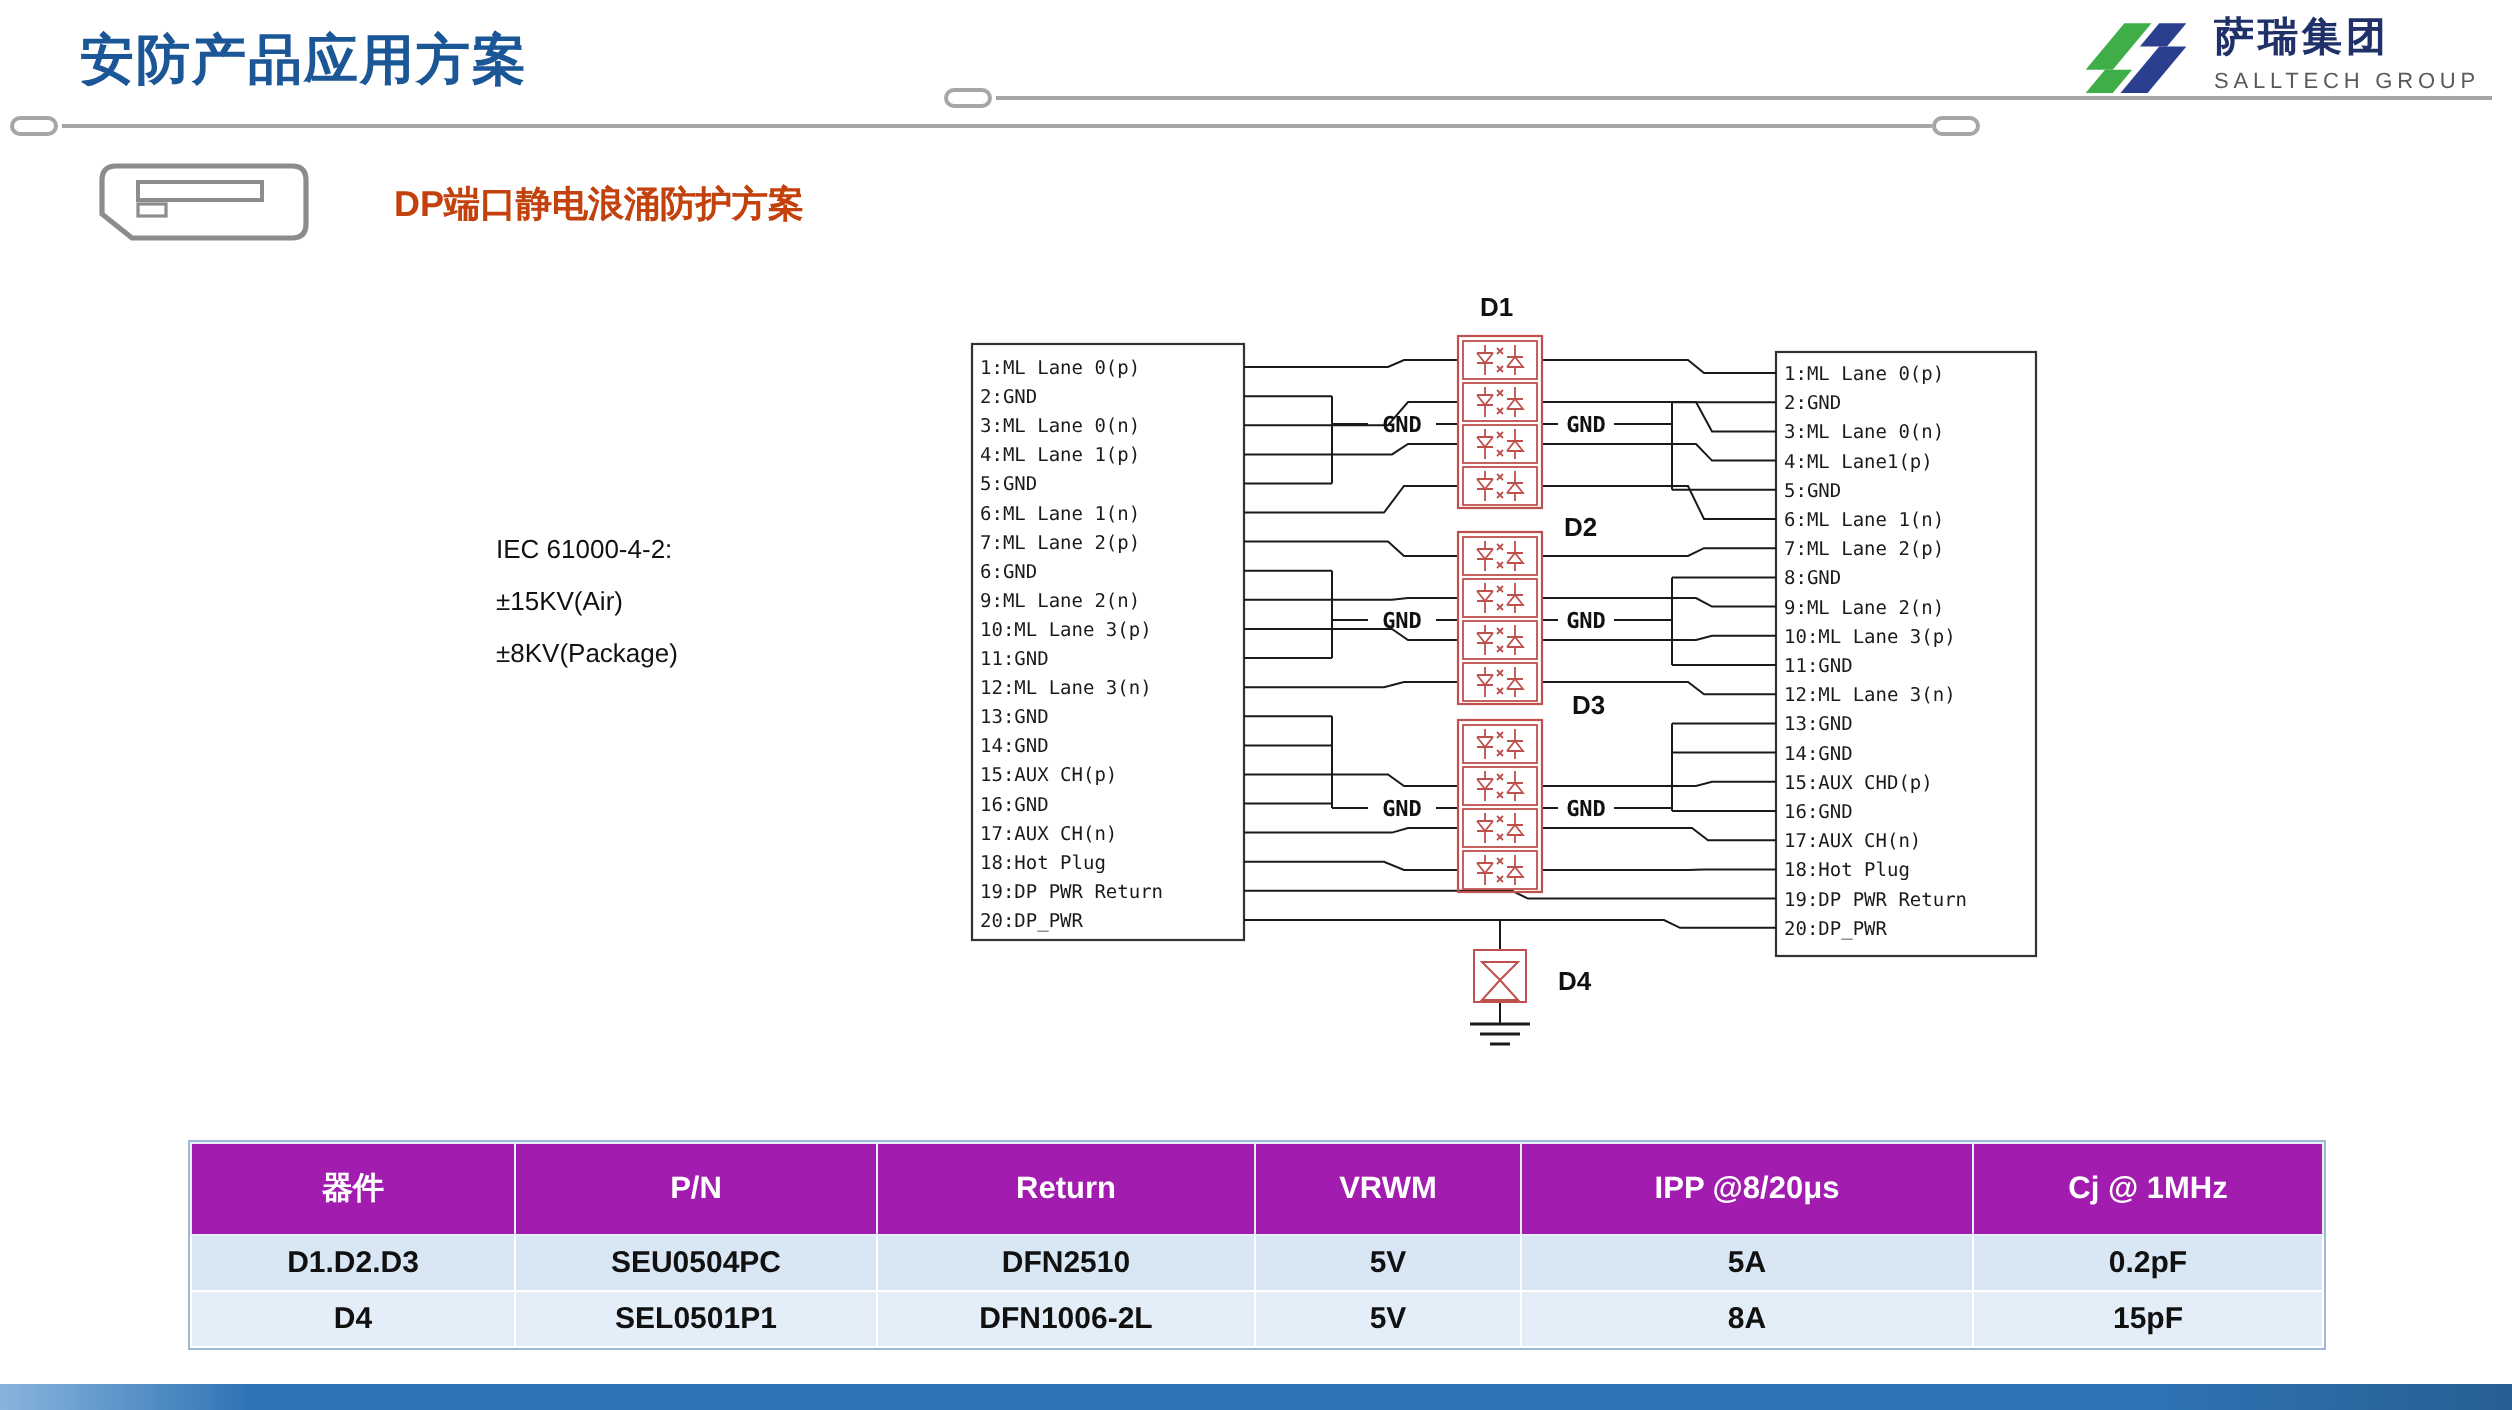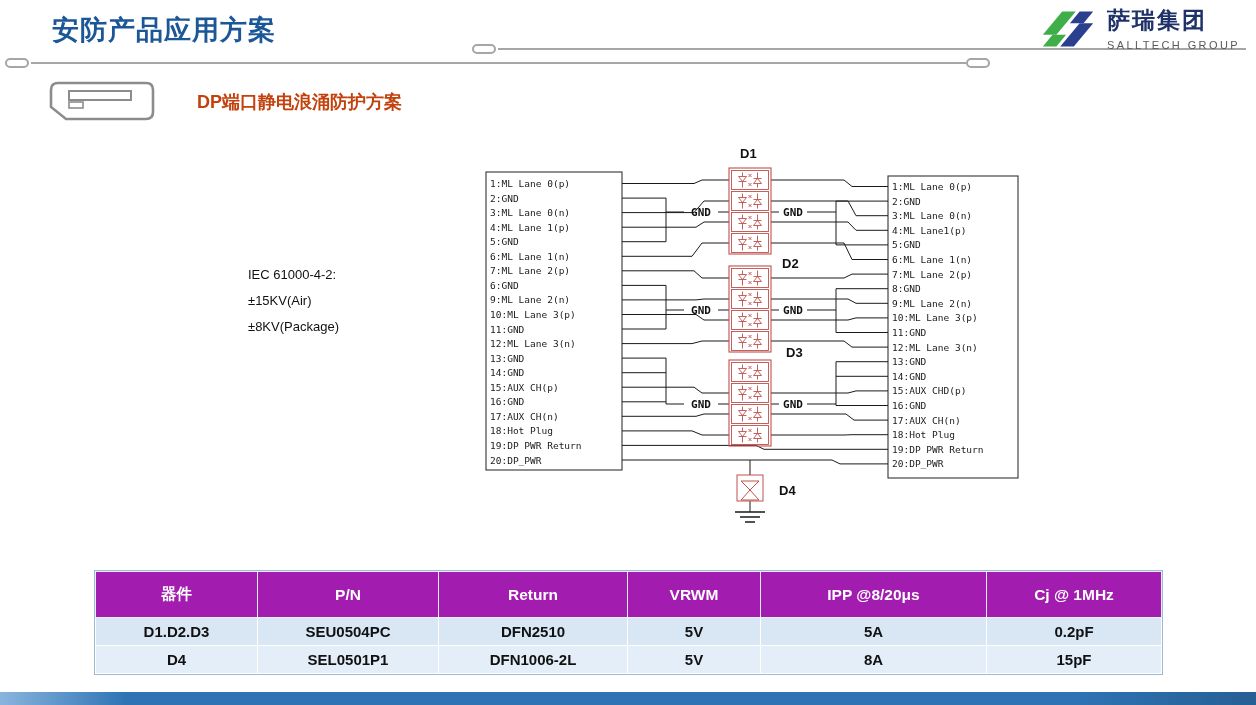--- a/index.html
+++ b/index.html
@@ -1,33 +1,33 @@
 <!DOCTYPE html>
 <html><head>
 <meta charset="utf-8">
 <style>
   * { margin:0; padding:0; box-sizing:border-box; }
   html,body { width:1256px; height:705px; }
   body { font-family:"Liberation Sans",sans-serif; background:#ffffff; }
   .slide { position:relative; width:1256px; height:705px; background:#fff; overflow:hidden; }
 
   .page-title { position:absolute; left:40px; top:12px; font-size:27px; font-weight:bold;
-                color:#1b5796; letter-spacing:1px;margin-left:12px; }
+                color:#1b5796; letter-spacing:1px; }
 
   .deco-line { position:absolute; background:#a6a6a6; height:2px; }
   .deco-pill { position:absolute; width:24px; height:10px; border:2px solid #a6a6a6;
                border-radius:6px; background:#fff; }
   #lineA { left:498px; top:48px; width:748px; }
   #pillA { left:472px; top:44px; }
   #lineB { left:31px; top:62px; width:935px; }
   #pillB1 { left:5px; top:58px; }
   #pillB2 { left:966px; top:58px; }
 
   .logo { position:absolute; right:16px; top:5px; display:flex; align-items:flex-start; gap:8px; }
-  .logo-text .name { font-size:23px; font-weight:bold; color:#1f3168; letter-spacing:2px; }
+  .logo-text .name { font-size:20px; font-weight:bold; color:#1f3168; letter-spacing:2px; }
   .logo-text .sub  { font-size:11px; color:#595959; letter-spacing:2.4px; margin-top:3px; }
 
   .dp-icon { position:absolute; left:42px; top:78px; }
   .section-title { position:absolute; left:197px; top:90px; font-size:18px; font-weight:bold; color:#c2410c; }
 
   .iec-note { position:absolute; left:248px; top:262px; font-size:13px; color:#111; line-height:26px; }
 
   .schematic { position:absolute; left:0; top:0; }
 
   .spec-table { position:absolute; left:95px; top:571px; width:1066px; border-collapse:collapse;

